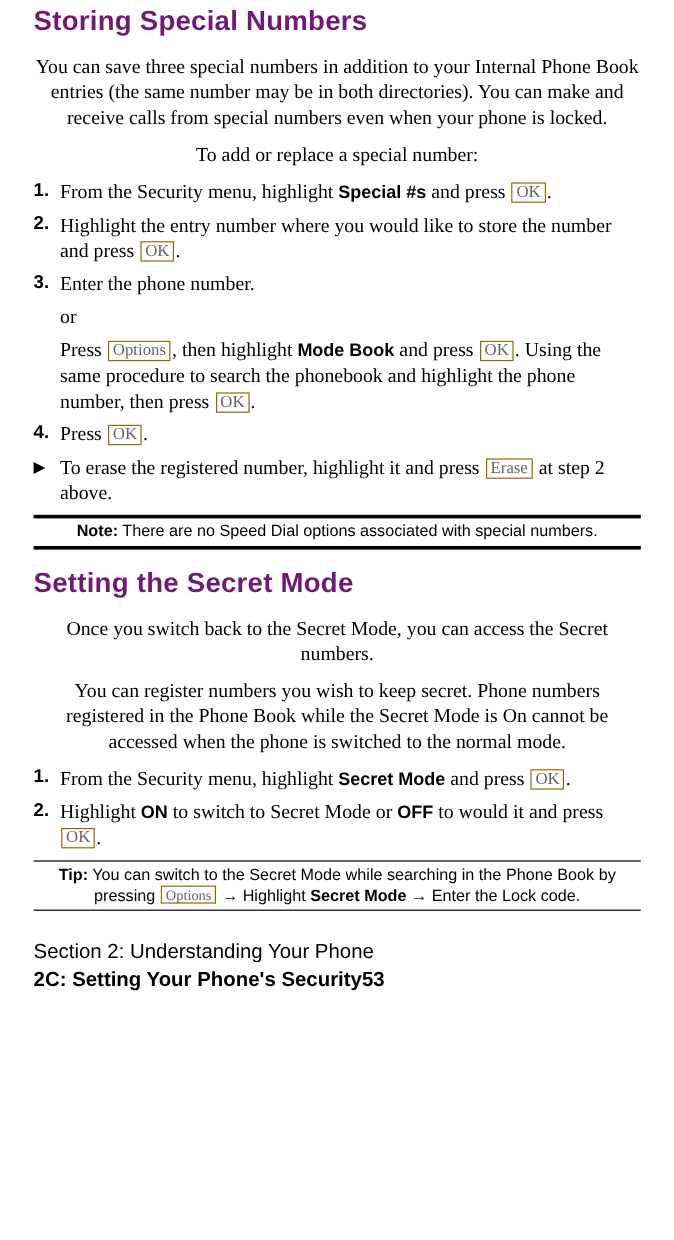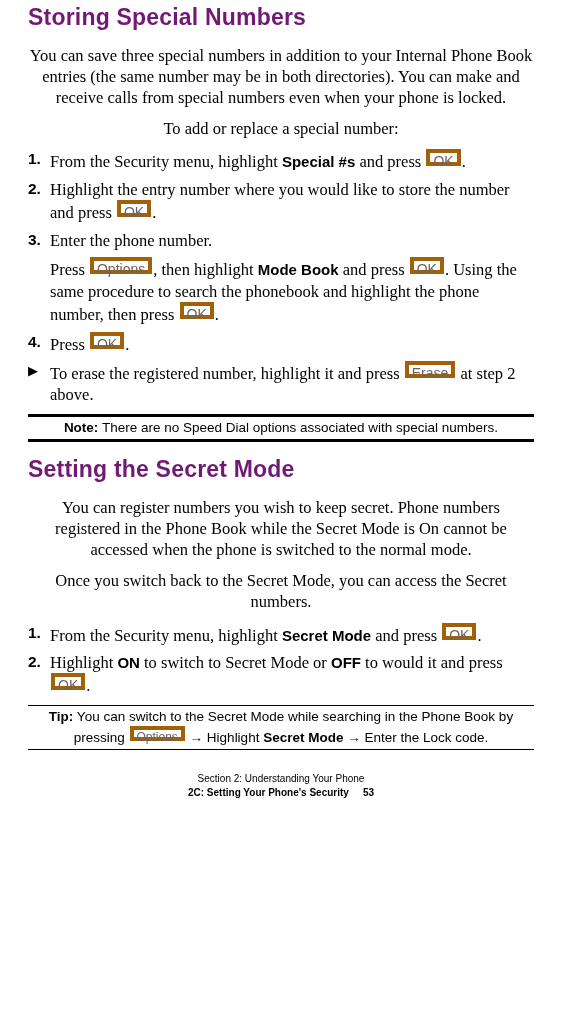--- a/index.html
+++ b/index.html
@@ -71,23 +71,23 @@
     margin-right: 2px;
     line-height: 1.5;
   }
   .bold-sans {
     font-family: Arial, Helvetica, sans-serif;
     font-weight: bold;
     font-size: 15px;
   }
   .key {
     display: inline-block;
-    border: 4px solid #a16207;
+    border: 1px solid #a16207;
     padding: 0 3px;
-    font-family: Liberation Sans, sans-serif;
+    font-family: Liberation Serif, serif;
     font-size: 14px;
     line-height: 16px;
     height: 17px;
     vertical-align: 1px;
     margin: 0 1px;
     color: #666;
     box-sizing: border-box;
   }
   .hr-thick {
     border: none;
@@ -108,32 +108,31 @@
     font-family: Arial, Helvetica, sans-serif;
     font-size: 13.5px;
     line-height: 1.35;
     margin: 2px 0;
     text-align: center;
   }
   .note-label {
     font-weight: bold;
   }
   .footer {
-    text-align: center;
-    font-family: Arial, Helvetica, sans-serif;
-    font-size: 10px;
+    text-align: left;
+    font-family: Arial, Helvetica, sans-serif;
+    font-size: 17px;
     margin-top: 22px;
     line-height: 1.4;
   }
   .footer-line2 {
     font-weight: bold;
   }
   .footer-pagenum {
     font-weight: bold;
-    margin-left: 14px;
   }
   .arrow {
     font-family: Arial, sans-serif;
   }
 </style>
 </head>
 <body>
 
 <div class="page">
 
@@ -155,20 +154,21 @@
       <span class="step-num">2.</span>
       <span class="step-text">
         <span>Highlight the entry number where you would like to store the number and press </span><span class="key">OK</span><span>.</span>
       </span>
     </div>
 
     <div class="step">
       <span class="step-num">3.</span>
       <span class="step-text">Enter the phone number.</span>
     </div>
+    <div class="step-indent">or</div>
     <div class="step-indent">
       <span>Press </span><span class="key">Options</span><span>, then highlight </span><span class="bold-sans">Mode Book</span><span> and press </span><span class="key">OK</span><span>. Using the same procedure to search the phonebook and highlight the phone number, then press </span><span class="key">OK</span><span>.</span>
     </div>
 
     <div class="step">
       <span class="step-num">4.</span>
       <span class="step-text">
         <span>Press </span><span class="key">OK</span><span>.</span>
       </span>
     </div>
@@ -183,22 +183,22 @@
   </div>
 
   <hr class="hr-thick">
   <div class="note-line">
     <span class="note-label">Note:</span><span> There are no Speed Dial options associated with special numbers.</span>
   </div>
   <hr class="hr-thick" style="margin-top:2px;margin-bottom:14px;">
 
   <div class="heading">Setting the Secret Mode</div>
 
+  <p class="intro">Once you switch back to the Secret Mode, you can access the Secret numbers.</p>
   <p class="intro">You can register numbers you wish to keep secret. Phone numbers registered in the Phone Book while the Secret Mode is On cannot be accessed when the phone is switched to the normal mode.</p>
-  <p class="intro">Once you switch back to the Secret Mode, you can access the Secret numbers.</p>
 
   <div class="step-block">
 
     <div class="step">
       <span class="step-num">1.</span>
       <span class="step-text">
         <span>From the Security menu, highlight </span><span class="bold-sans">Secret Mode</span><span> and press </span><span class="key">OK</span><span>.</span>
       </span>
     </div>
 

